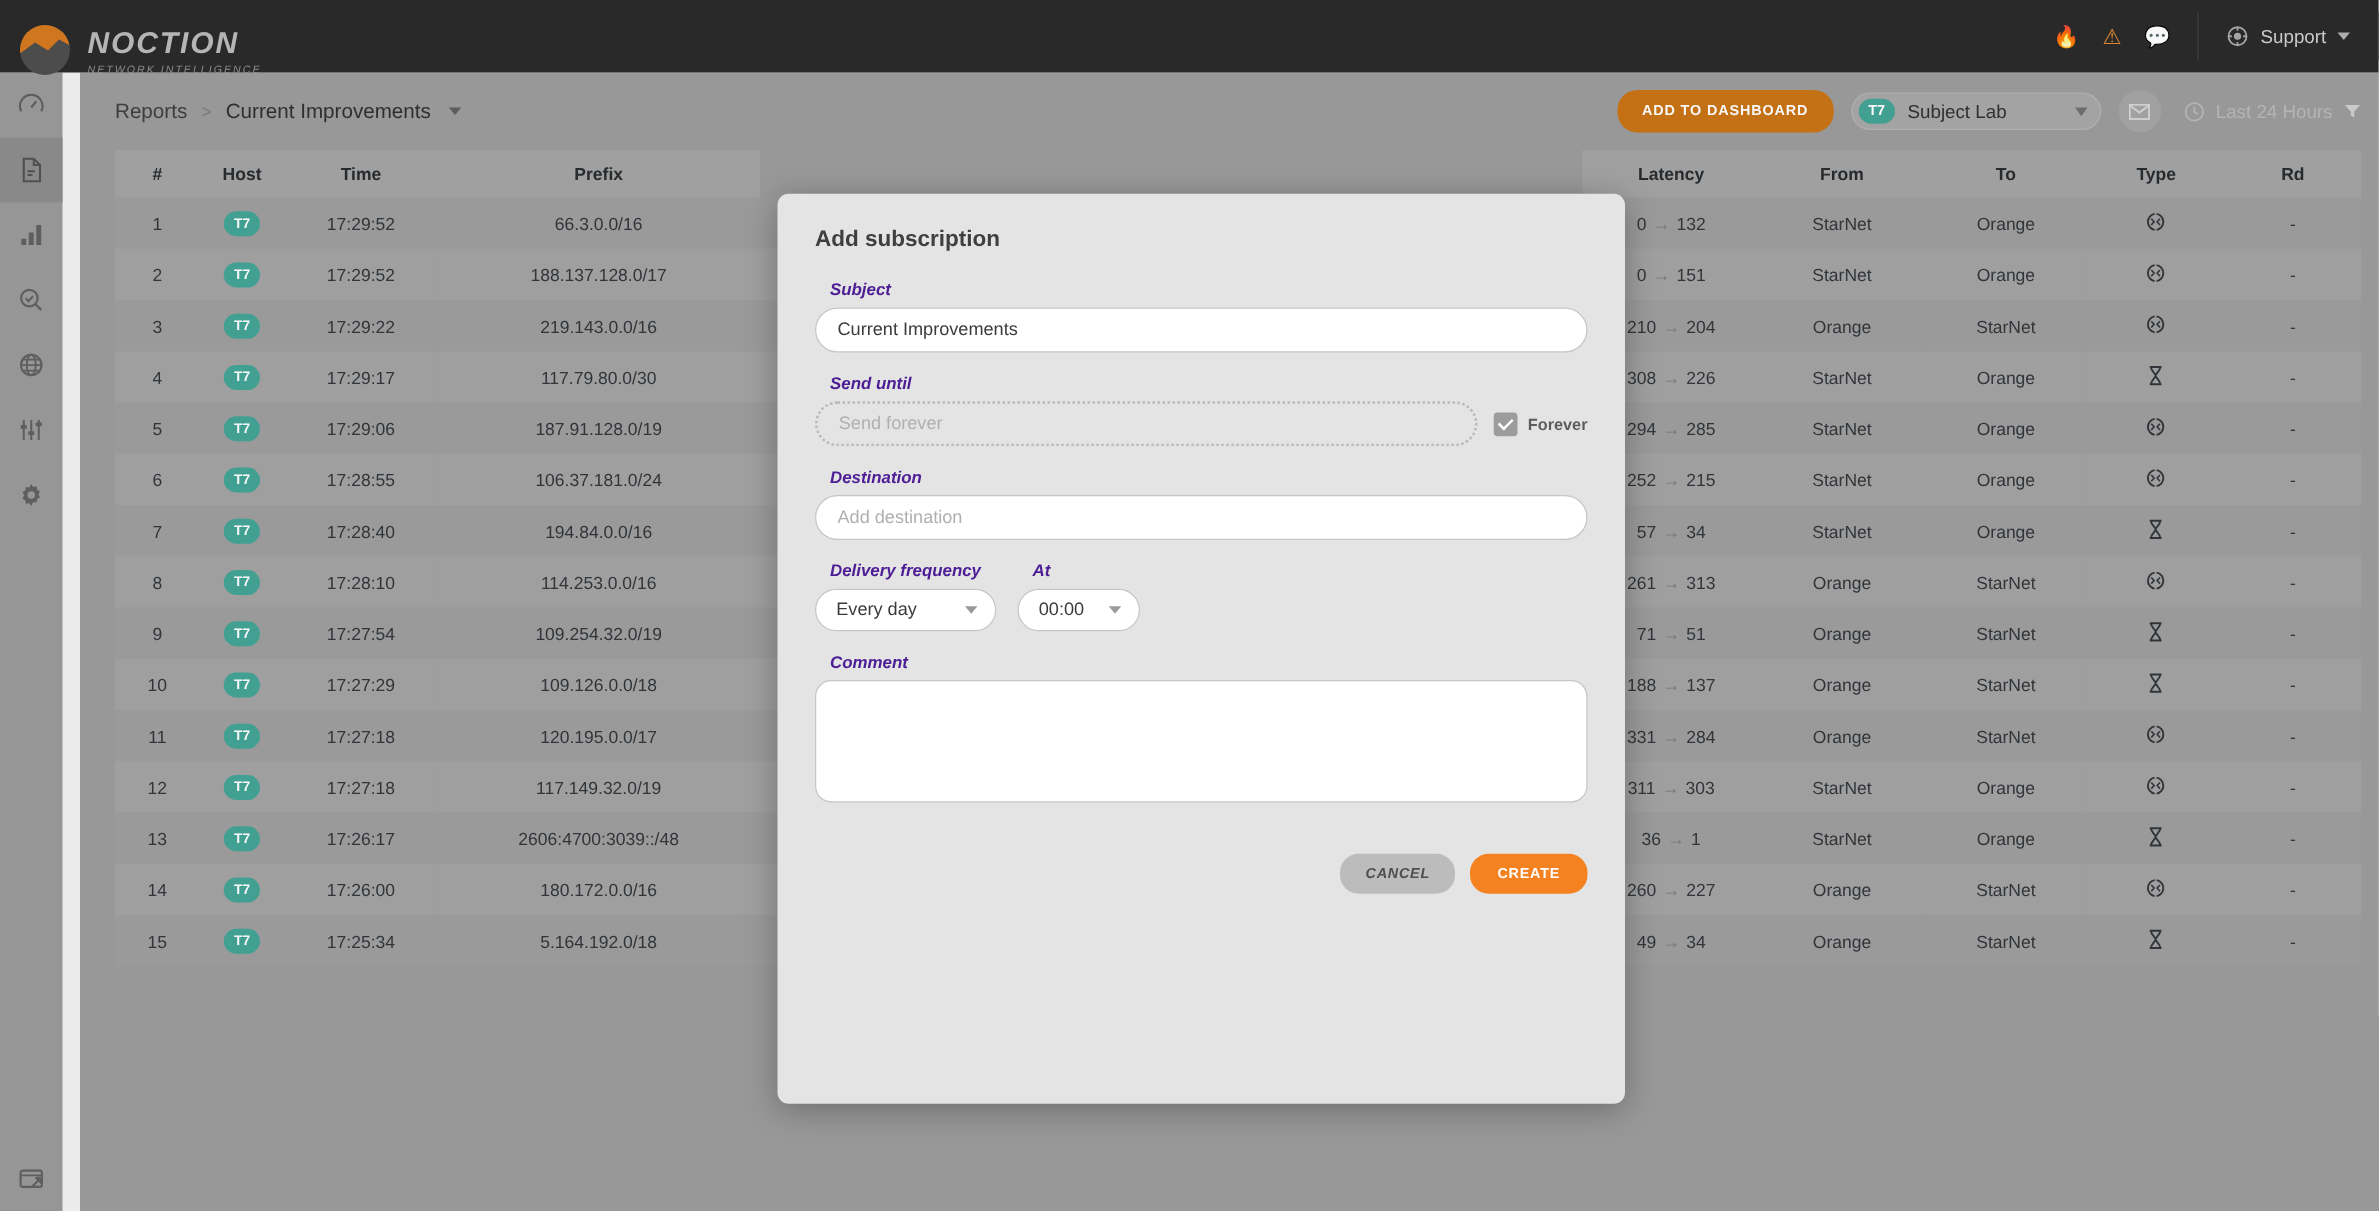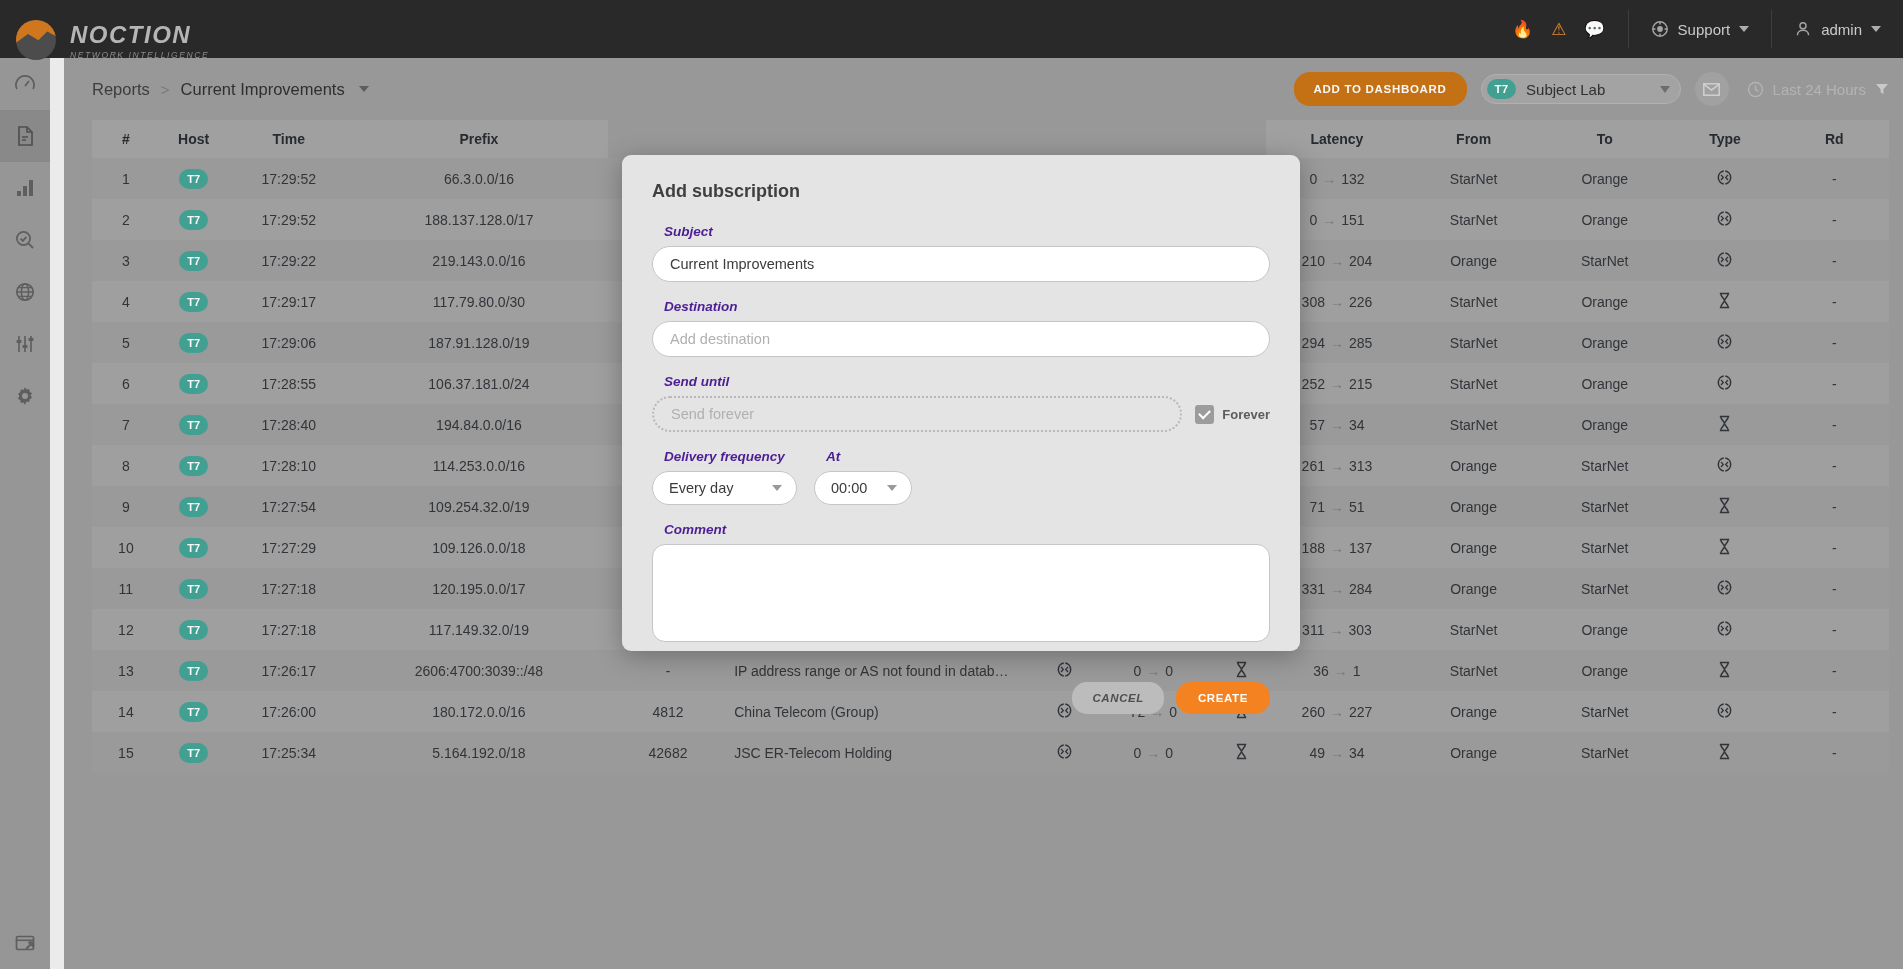--- a/index.html
+++ b/index.html
@@ -153,21 +153,21 @@
   .ic-type { color: #6e6e6e; }
   .dash { color: #3a3a3a; }
 
   
   .overlay {
     position: absolute; inset: 0; z-index: 60;
     background: rgba(120,120,120,0.05);
   }
   .modal {
     position: absolute; left: 622px; top: 155px;
-    width: 678px; height: 496px;
+    width: 678px; height: 728px;
     background: #e4e4e4; border-radius: 9px;
     box-shadow: 0 5px 26px rgba(0,0,0,0.28);
     padding: 26px 30px;
   }
   .modal-title {
     font-size: 18px; font-weight: bold; color: #3f3f3f;
     margin-bottom: 22px;
   }
   .fld { margin-bottom: 17px; }
   .fld-label {
@@ -265,28 +265,20 @@
       <div class="top-btn">
         <svg class="ring-ic" viewBox="0 0 20 20">
           <circle cx="10" cy="10" r="8" fill="none" stroke="#a8a8a8" stroke-width="1.6"></circle>
           <circle cx="10" cy="10" r="3.2" fill="#a8a8a8"></circle>
           <path d="M10 2v3M10 15v3M2 10h3M15 10h3" stroke="#a8a8a8" stroke-width="1.6"></path>
         </svg>
         <span>Support</span>
         <span class="caret-d"></span>
       </div>
       <div class="vdiv"></div>
-      <div class="top-btn">
-        <svg class="ring-ic" viewBox="0 0 20 20">
-          <circle cx="10" cy="6.4" r="3.4" fill="none" stroke="#a8a8a8" stroke-width="1.6"></circle>
-          <path d="M3.8 17c0-3.6 2.8-5.6 6.2-5.6s6.2 2 6.2 5.6" fill="none" stroke="#a8a8a8" stroke-width="1.6"></path>
-        </svg>
-        <span>admin</span>
-        <span class="caret-d"></span>
-      </div>
     </div>
   </div>
 
   <div class="sidebar">
     <div class="side-item">
       <svg width="24" height="24" viewBox="0 0 24 24">
         <path d="M4 17a9 9 0 1 1 16 0" fill="none" stroke="#5d5d5d" stroke-width="1.7"></path>
         <path d="M12 14l4-5" stroke="#5d5d5d" stroke-width="1.7" fill="none"></path>
       </svg>
     </div>
@@ -772,33 +764,33 @@
   <div class="overlay">
     <div class="modal">
       <div class="modal-title">Add subscription</div>
 
       <div class="fld">
         <div class="fld-label">Subject</div>
         <input class="inp" type="text" value="Current Improvements" style="">
       </div>
 
       <div class="fld">
-        <div class="fld-label">Destination</div>
-        <input class="inp" type="text" placeholder="Add destination" style="">
-      </div>
-
-      <div class="fld">
         <div class="fld-label">Send until</div>
         <div class="row-until">
           <input class="inp inp-dotted" type="text" disabled="" placeholder="Send forever" style="">
           <div class="chk-wrap">
             <span class="chk"></span>
             <span class="chk-label">Forever</span>
           </div>
         </div>
+      </div>
+
+      <div class="fld">
+        <div class="fld-label">Destination</div>
+        <input class="inp" type="text" placeholder="Add destination" style="">
       </div>
 
       <div class="fld row-freq">
         <div>
           <div class="fld-label">Delivery frequency</div>
           <div class="sel-box w-freq">
             <span>Every day</span>
             <span class="tri"></span>
           </div>
         </div>

